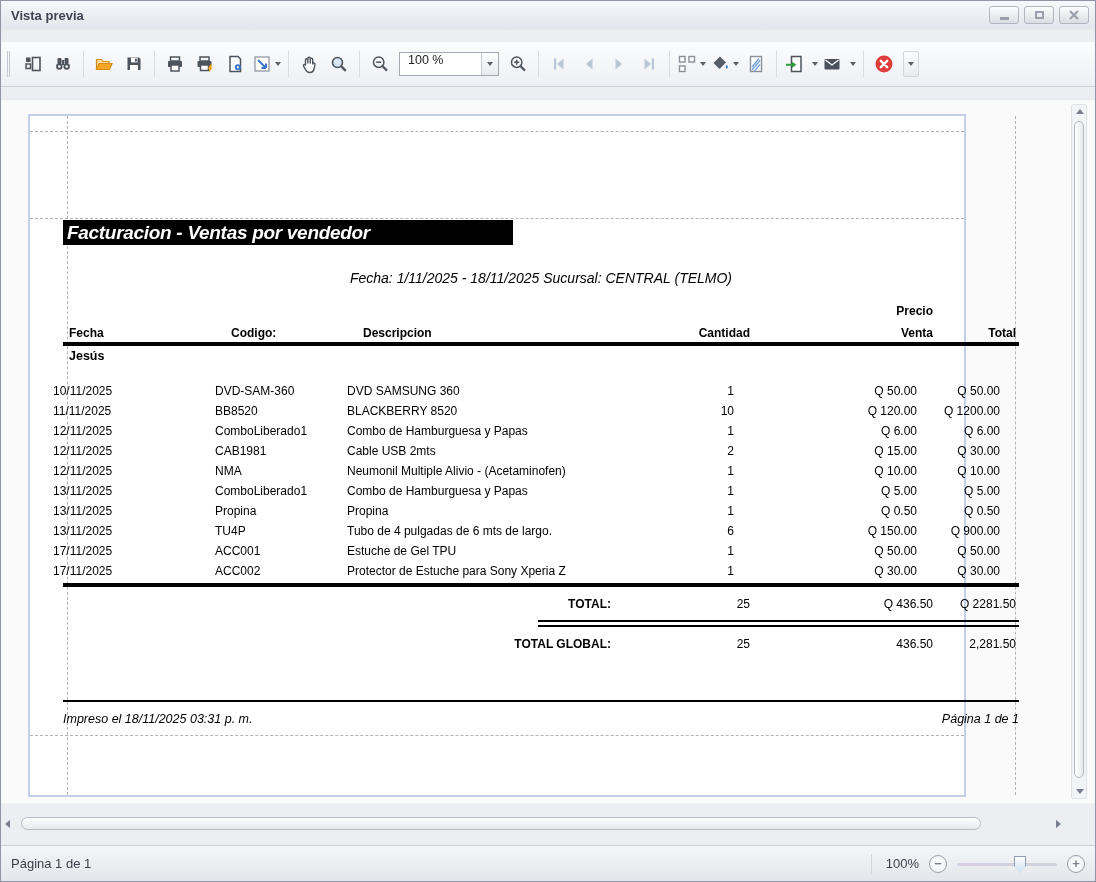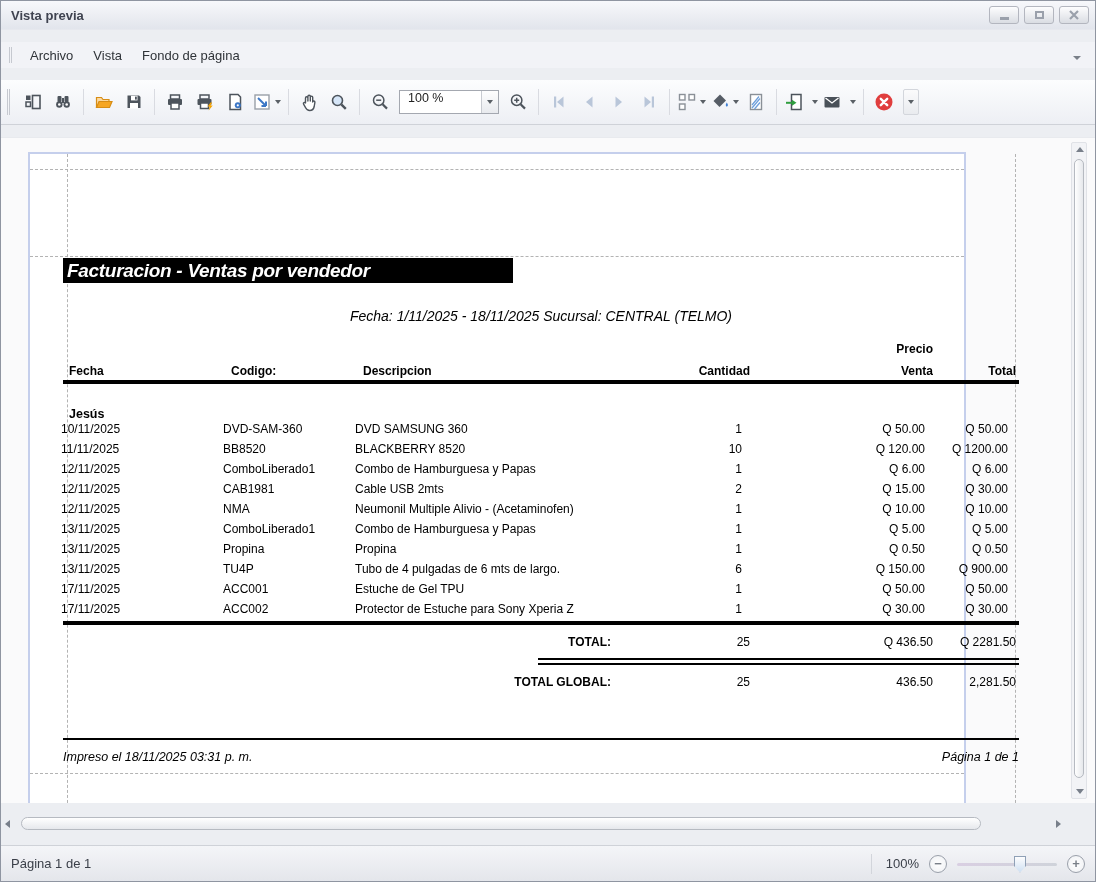--- a/index.html
+++ b/index.html
@@ -58,22 +58,22 @@
   .precio-l1 { position:absolute; left:33px; top:188px; width:870px; text-align:right;
                font-weight:bold; font-size:12px; }
   .thead { position:absolute; left:33px; top:207px; width:956px; font-weight:bold; }
   .trow, .thead { display:grid; grid-template-columns:168px 132px 260px 127px 183px 86px;
                   height:20px; line-height:20px; font-size:12px; color:#000; }
   .trow span, .thead span { white-space:nowrap; }
   .cell-1 { padding-left:6px; }
   .cell-4, .cell-5, .cell-6 { text-align:right; }
   .cell-6 { padding-right:3px; }
   .hline { position:absolute; left:33px; width:956px; background:#000; }
-  .group-hdr { position:absolute; left:39px; top:233px; font-weight:bold; font-size:12.5px;margin-top:20px; }
-  .rows { position:absolute; left:25px; top:265px; width:956px; }
+  .group-hdr { position:absolute; left:39px; top:233px; font-weight:bold; font-size:12.5px; }
+  .rows { position:absolute; left:17px; top:265px; width:956px; }
   .totrow { display:grid; grid-template-columns:560px 127px 183px 86px; height:20px;
             line-height:20px; font-size:12px; position:absolute; left:33px; width:956px; }
   .totrow .lbl { text-align:right; padding-right:12px; font-weight:bold; }
   .totrow .num { text-align:right; }
   .totrow .num.last { padding-right:3px; }
   .dbl-line { position:absolute; left:508px; top:504px; width:481px; height:7px;
               border-top:2px solid #000; border-bottom:2px solid #000; }
   .pfooter { position:absolute; left:33px; top:596px; width:956px; display:flex;
              justify-content:space-between; font-style:italic; font-size:12.5px; }
 
@@ -127,27 +127,20 @@
           <div class="glyph-max"></div>
         </div>
       <div class="winbtn">
         <svg width="10" height="10" viewBox="0 0 10 10">
           <path d="M1 1 L9 9 M9 1 L1 9" stroke="#9aa0ab" stroke-width="2.2"></path>
           </svg>
       </div>
     </div>
   </div>
 
-  <div class="menubar">
-    <div class="grip"></div>
-    <span class="menuitem">Archivo</span>
-    <span class="menuitem">Vista</span>
-    <span class="menuitem">Fondo de página</span>
-    <span class="menu-overflow"><span class="arrow-down"></span></span>
-  </div>
 
   <div class="toolbar">
     <div class="grip"></div>
 
     <div class="tbtn">
       <svg width="20" height="20" viewBox="0 0 20 20">
         <rect x="3" y="3.5" width="4.5" height="4.5" fill="#4d545c"></rect>
         <rect x="3" y="10" width="4.5" height="4.5" fill="none" stroke="#4d545c" stroke-width="1.5"></rect>
         <rect x="9.5" y="3.5" width="7.5" height="13" fill="none" stroke="#4d545c" stroke-width="1.6"></rect>
         </svg>

